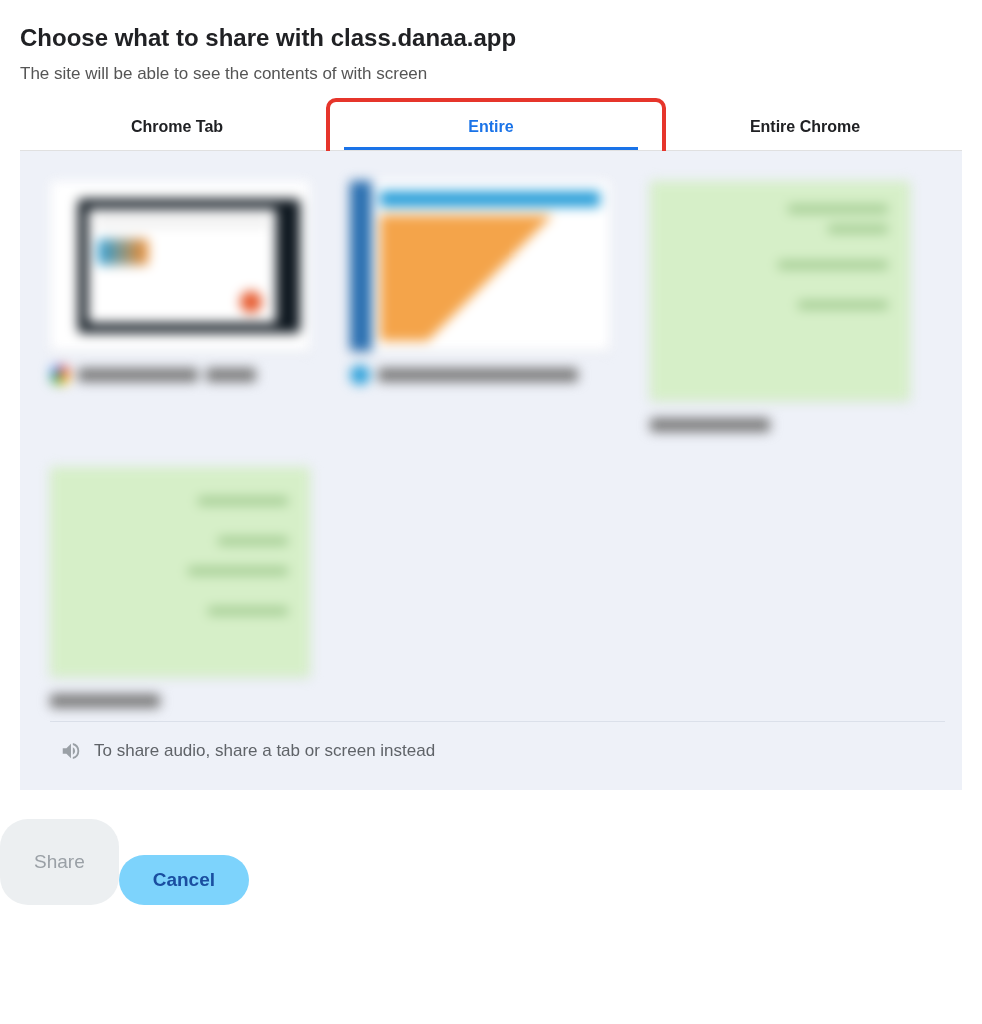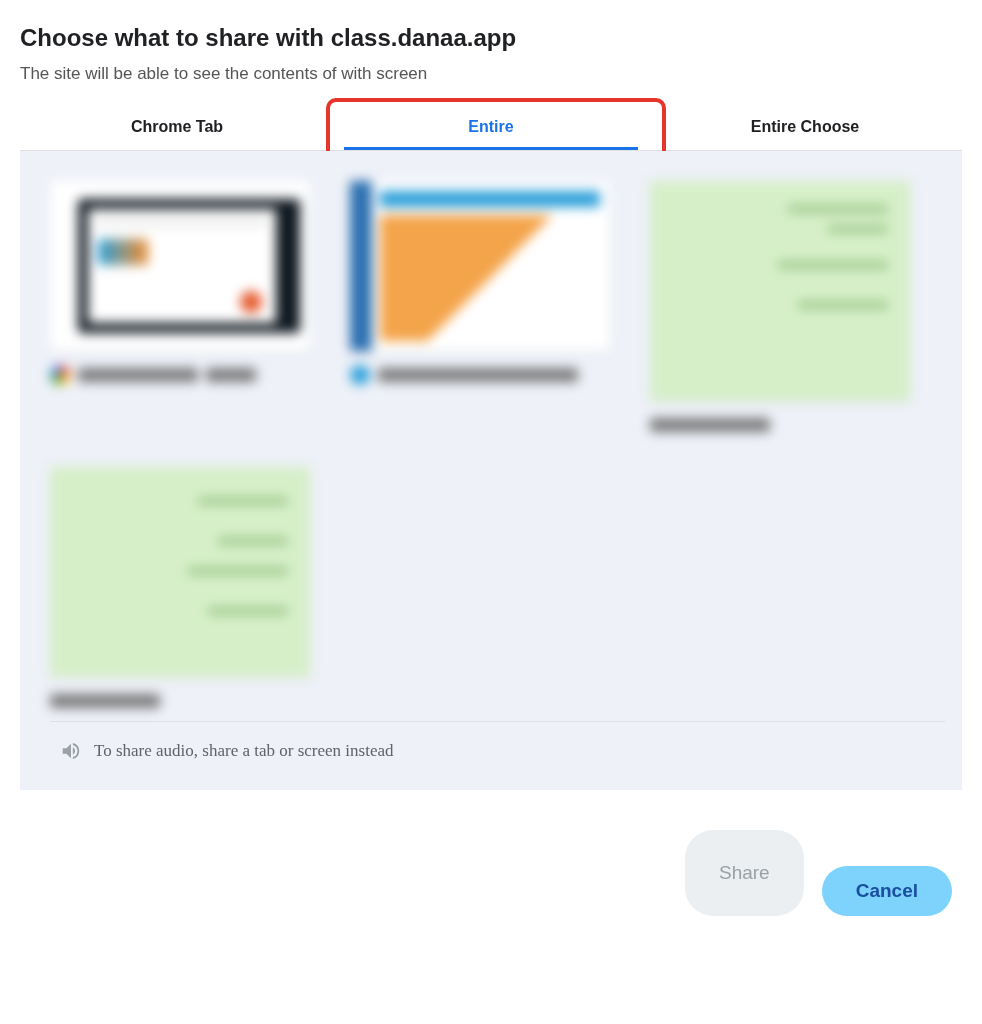--- a/index.html
+++ b/index.html
@@ -7,41 +7,41 @@
   .dialog { padding: 24px 20px 0 20px; }
   .title { font-size: 24px; font-weight: 600; margin-bottom: 12px; }
   .subtitle { font-size: 17px; color: #555; margin-bottom: 20px; }
   .tabs { display: flex; border-bottom: 1px solid #e0e0e0; }
   .tab { flex: 1; text-align: center; padding: 14px 0; font-size: 16px; font-weight: 600; color: #202124; cursor: pointer; position: relative; }
   .tab.active { color: #1a73e8; }
   .tab.active::after { content: ""; position: absolute; left: 10px; right: 10px; bottom: 0; height: 3px; background: #1a73e8; }
   .highlight-box { position: absolute; border: 4px solid #e6352b; border-radius: 10px; left: -8px; right: -18px; top: -6px; bottom: -20px; pointer-events: none; }
   .tab-wrap { position: relative; flex: 1; display: flex; }
   .tab-wrap .tab { flex: 1; }
-  .content-area { background: #eef1f8; padding: 30px 17px 10px 30px; min-height: 620px; position: relative; overflow-y: scroll; font-family: Liberation Serif, serif; }
+  .content-area { background: #eef1f8; padding: 30px 17px 10px 30px; min-height: 620px; position: relative; overflow-y: scroll; }
   .grid { display: flex; flex-wrap: wrap; gap: 30px 40px; filter: blur(6px); }
   .item { width: 260px; display: flex; flex-direction: column; gap: 12px; }
   .thumb { width: 260px; height: 170px; background: #fff; border-radius: 2px; box-shadow: 0 1px 3px rgba(0,0,0,0.1); overflow: hidden; position: relative; }
   .label-row { display: flex; align-items: center; gap: 8px; height: 24px; }
   .label-icon { width: 20px; height: 20px; border-radius: 50%; }
   .label-text { height: 14px; background: #7a7a7a; border-radius: 3px; flex: 0 0 auto; }
   
   .t1-outer { position:absolute; inset:18px 10px 18px 28px; background:#0f1820; border-radius:4px; }
   .t1-inner { position:absolute; inset:10px 24px 10px 10px; background:#fff; border-radius:2px; }
   .t1-top { position:absolute; top:8px; left:8px; right:8px; height:10px; background:#eee; }
   .t1-blob1 { position:absolute; top:30px; left:10px; width:50px; height:26px; background:linear-gradient(90deg,#2b9fd9,#f08c2e); border-radius:3px; }
   .t1-blob2 { position:absolute; bottom:10px; right:14px; width:22px; height:22px; background:#e65a2e; border-radius:50%; }
   .t2-side { position:absolute; top:0; bottom:0; left:0; width:22px; background:#2a6fb0; }
   .t2-top { position:absolute; top:10px; left:30px; right:10px; height:16px; background:#2a9fd9; }
   .t2-body { position:absolute; top:34px; left:30px; right:10px; bottom:10px; background:linear-gradient(135deg,#f4a44a 0%, #f4a44a 50%, #fff 50%, #fff 100%); }
   .note { background:#d6efc8; position:absolute; inset:0; }
   .note-line { position:absolute; right:22px; height:8px; background:#9fc98e; border-radius:2px; }
   .audio-row { display:flex; align-items:center; gap:12px; padding:18px 10px; border-top:1px solid #dbe0ea; color:#5f6368; font-size:17px; margin-top: 8px; }
   .speaker-icon { width:22px; height:22px; }
-  .footer { display:flex; justify-content:flex-end; gap:18px; padding:40px 30px 20px 0; }
+  .footer { display:flex; padding:29px 30px 20px 0; }
   .btn { border:none; border-radius:28px; padding:14px 34px; font-size:19px; font-weight:500; cursor:pointer; }
   .btn-share { background:#eceff1; color:#9aa0a6; }
   .btn-cancel { background:#7dd3fc; color:#1a4ea0; font-weight:600;margin-top:36px; }
   
   .content-area::-webkit-scrollbar { width: 18px; }
   .content-area::-webkit-scrollbar-track { background:#f1f3f8; }
   .content-area::-webkit-scrollbar-thumb { background:#d0d3da; }
   .content-area::-webkit-scrollbar-button { height:18px; background:#f1f3f8; }
 </style>
 </head>
@@ -50,21 +50,21 @@
 <div class="dialog">
   <div class="title">Choose what to share with class.danaa.app</div>
   <div class="subtitle">The site will be able to see the contents of with screen</div>
 
   <div class="tabs">
     <div class="tab">Chrome Tab</div>
     <div class="tab-wrap">
       <div class="tab active">Entire</div>
       <div class="highlight-box"></div>
     </div>
-    <div class="tab">Entire Choose</div>
+    <div class="tab">Entire Chrome</div>
   </div>
 
   <div class="content-area">
     <div class="grid">
 
       <div class="item">
         <div class="thumb">
           <div class="t1-outer">
               <div class="t1-inner">
                 <div class="t1-top"></div>

